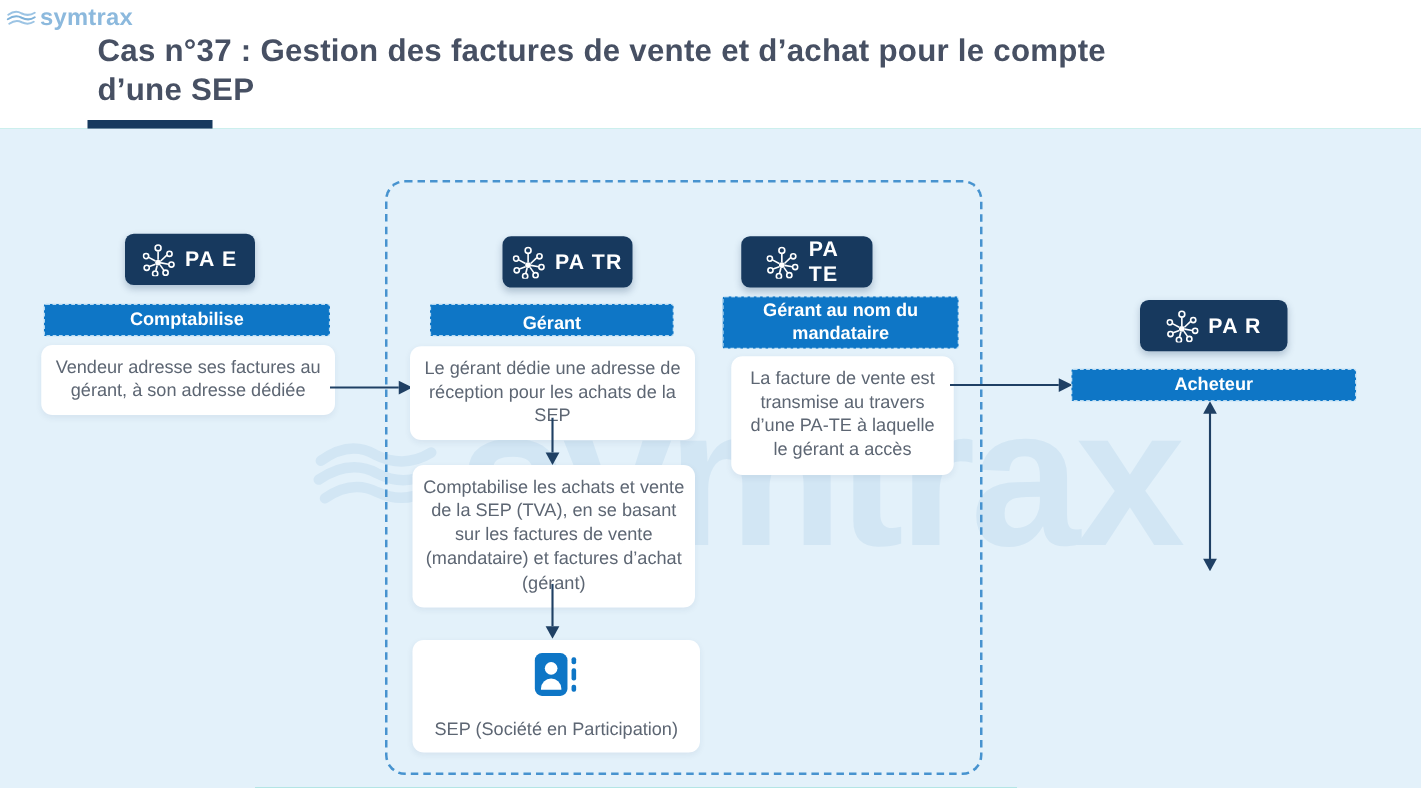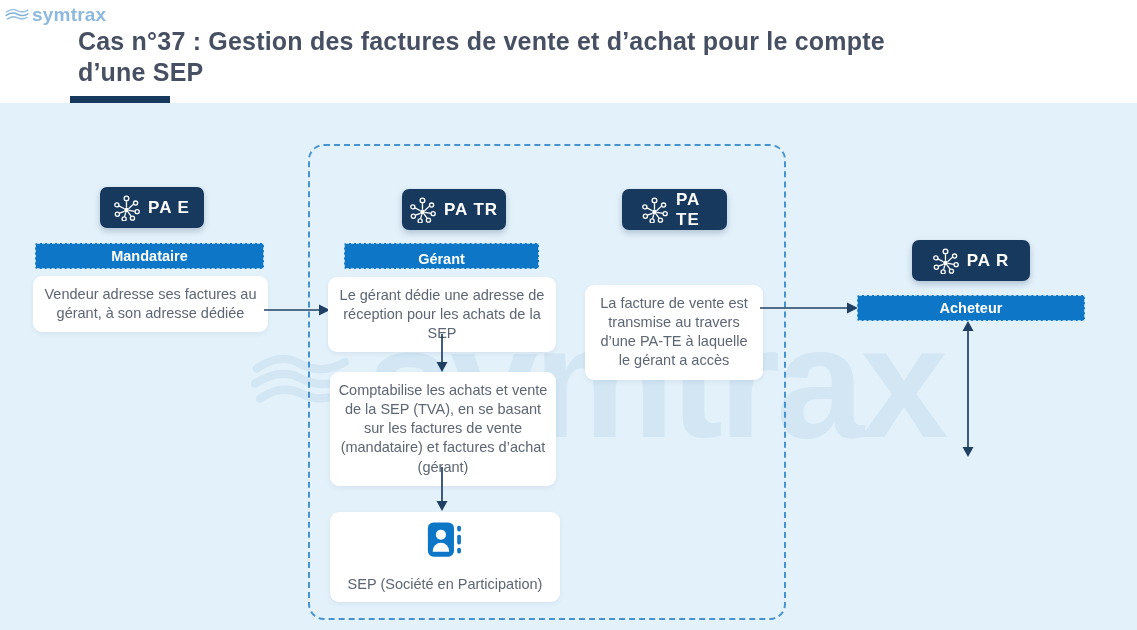--- a/index.html
+++ b/index.html
@@ -96,21 +96,21 @@
           <line x1="57" y1="59" x2="80" y2="63"></line>
             <line x1="54" y1="65" x2="66" y2="82"></line>
           <line x1="45" y1="67" x2="41" y2="83"></line>
             <line x1="40" y1="63" x2="21" y2="70"></line>
           <line x1="40" y1="53" x2="19" y2="42"></line>
         </g>
       </svg>
       <span>PA E</span>
     </div>
     <div class="role-bar" style="left:35px; top:140px; width:229px; height:26px;">
-      <span>Mandataire</span>
+      <span>Comptabilise</span>
     </div>
     <div class="note-box" style="left:33px; top:173px; width:235px;">
       <span>Vendeur adresse ses factures au gérant, à son adresse dédiée</span>
     </div>
 
     <svg class="arrow" style="left:264px; top:198px;" width="66" height="18" viewBox="0 0 66 18">
       <line x1="0" y1="9" x2="55" y2="9" stroke="#1f4064" stroke-width="1.7"></line>
       <polygon points="55,3.5 66,9 55,14.5" fill="#1f4064"></polygon>
     </svg>
 
@@ -162,41 +162,44 @@
         <rect x="3" y="3" width="32" height="42" rx="7" fill="#0e76c6"></rect>
         <circle cx="19" cy="18" r="6.2" fill="#ffffff"></circle>
         <path d="M9 38 a10 10 0 0 1 20 0 v1 h-20 z" fill="#ffffff"></path>
         <rect x="39" y="7" width="4.5" height="7" rx="2" fill="#0e76c6"></rect>
         <rect x="39" y="18" width="4.5" height="12" rx="2" fill="#0e76c6"></rect>
         <rect x="39" y="34" width="4.5" height="7" rx="2" fill="#0e76c6"></rect>
       </svg>
       <span>SEP (Société en Participation)</span>
     </div>
 
-    <div class="badge" style="left:622px; top:86px; width:105px;padding-left:20px;">
+    <div class="badge" style="left:593px; top:86px; width:105px;padding-left:20px;">
       <svg width="26" height="26" viewBox="0 0 100 100" fill="none" stroke="#ffffff">
         <circle cx="48" cy="58" r="9" fill="#ffffff" stroke="none"></circle>
         <circle cx="48" cy="13" r="9" stroke-width="5"></circle>
           <circle cx="83" cy="31" r="8" stroke-width="5"></circle>
         <circle cx="89" cy="64" r="8" stroke-width="5"></circle>
           <circle cx="71" cy="89" r="8" stroke-width="5"></circle>
         <circle cx="39" cy="92" r="8" stroke-width="5"></circle>
           <circle cx="13" cy="74" r="8" stroke-width="5"></circle>
         <circle cx="11" cy="38" r="8" stroke-width="5"></circle>
         <g stroke-width="5">
           <line x1="48" y1="49" x2="48" y2="24"></line>
             <line x1="56" y1="53" x2="75" y2="35"></line>
           <line x1="57" y1="59" x2="80" y2="63"></line>
             <line x1="54" y1="65" x2="66" y2="82"></line>
           <line x1="45" y1="67" x2="41" y2="83"></line>
             <line x1="40" y1="63" x2="21" y2="70"></line>
           <line x1="40" y1="53" x2="19" y2="42"></line>
         </g>
       </svg>
       <span>PA TE</span>
+    </div>
+    <div class="role-bar" style="left:578px; top:134px; width:189px; height:42px;">
+      <span>Gérant au nom du mandataire</span>
     </div>
     <div class="note-box" style="left:585px; top:182px; width:178px;">
       <span>La facture de vente est transmise au travers d’une PA-TE à laquelle le gérant a accès</span>
     </div>
 
     <svg class="arrow" style="left:760px; top:196px;" width="98" height="18" viewBox="0 0 98 18">
       <line x1="0" y1="9" x2="87" y2="9" stroke="#1f4064" stroke-width="1.7"></line>
       <polygon points="87,3.5 98,9 87,14.5" fill="#1f4064"></polygon>
     </svg>
 

